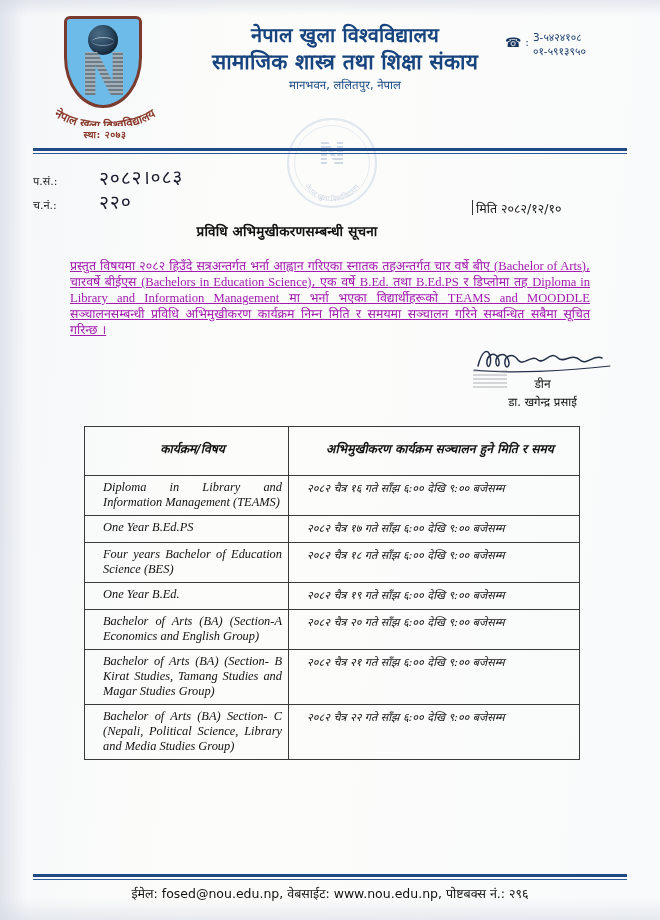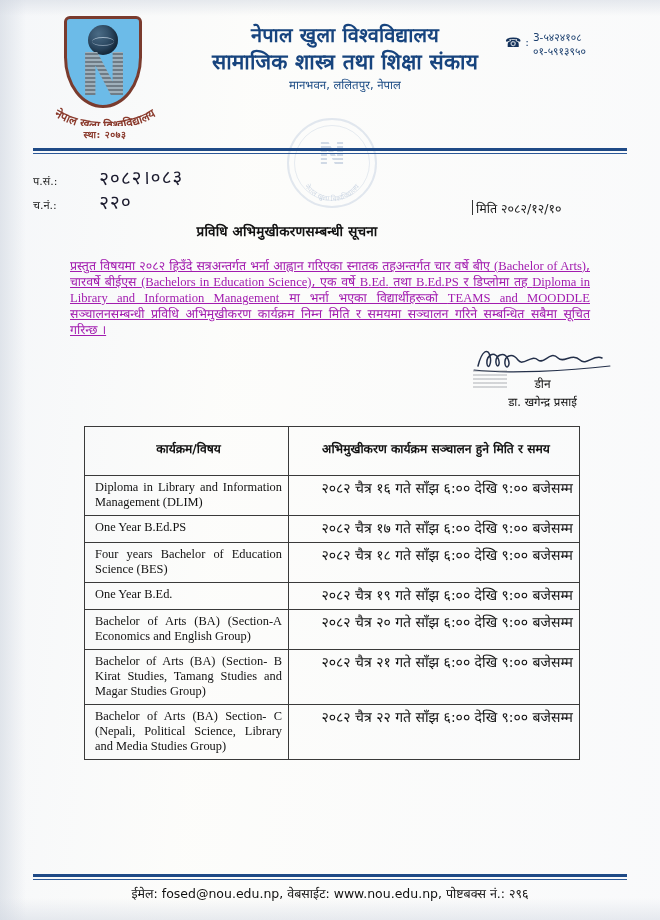--- a/index.html
+++ b/index.html
@@ -371,46 +371,47 @@
   #schedule-table {
     position: absolute;
     left: 84px;
     top: 426px;
     width: 495px;
     border-collapse: collapse;
     table-layout: fixed;
   }
   #schedule-table td, #schedule-table th {
     border: 1px solid #3a3a3a;
-    padding: 4px 6px 5px 10px;
+    padding: 4px 6px 5px 18px;
     vertical-align: top;
     color: #111;
+    font-style: italic;
   }
   #schedule-table th {
     text-align: center;
     font-weight: bold;
     font-size: 12.2px;
     height: 34px;
     vertical-align: middle;
     padding-bottom: 10px;
   }
   .col-program { width: 204px; }
   .col-datetime { width: 291px; }
   .cell-program {
     font-family: "Liberation Serif", serif;
     font-size: 12.4px;
     line-height: 15px;
     text-align: justify;
     text-justify: inter-word;
   }
   .cell-datetime {
-    font-size: 14px;
+    font-size: 11px;
     line-height: 17px;
     white-space: nowrap;
-    text-align: right;
+    text-align: left;
   }
 
   
   #footer-rule-thick {
     position: absolute;
     left: 33px;
     top: 874px;
     width: 594px;
     height: 3px;
     background: #1f4a86;
@@ -534,21 +535,21 @@
       <col class="col-datetime">
     </colgroup>
     <thead>
       <tr>
         <th>कार्यक्रम/विषय</th>
         <th>अभिमुखीकरण कार्यक्रम सञ्चालन हुने मिति र समय</th>
       </tr>
     </thead>
     <tbody id="schedule-body">
         <tr>
-          <td class="cell-program">Diploma in Library and Information Management (DLIM)</td>
+          <td class="cell-program">Diploma in Library and Information Management (TEAMS)</td>
           <td class="cell-datetime">२०८२ चैत्र १६ गते साँझ ६:०० देखि ९:०० बजेसम्म</td>
         </tr>
         <tr>
           <td class="cell-program">One Year B.Ed.PS</td>
           <td class="cell-datetime">२०८२ चैत्र १७ गते साँझ ६:०० देखि ९:०० बजेसम्म</td>
         </tr>
         <tr>
           <td class="cell-program">Four years Bachelor of Education Science (BES)</td>
           <td class="cell-datetime">२०८२ चैत्र १८ गते साँझ ६:०० देखि ९:०० बजेसम्म</td>
         </tr>

